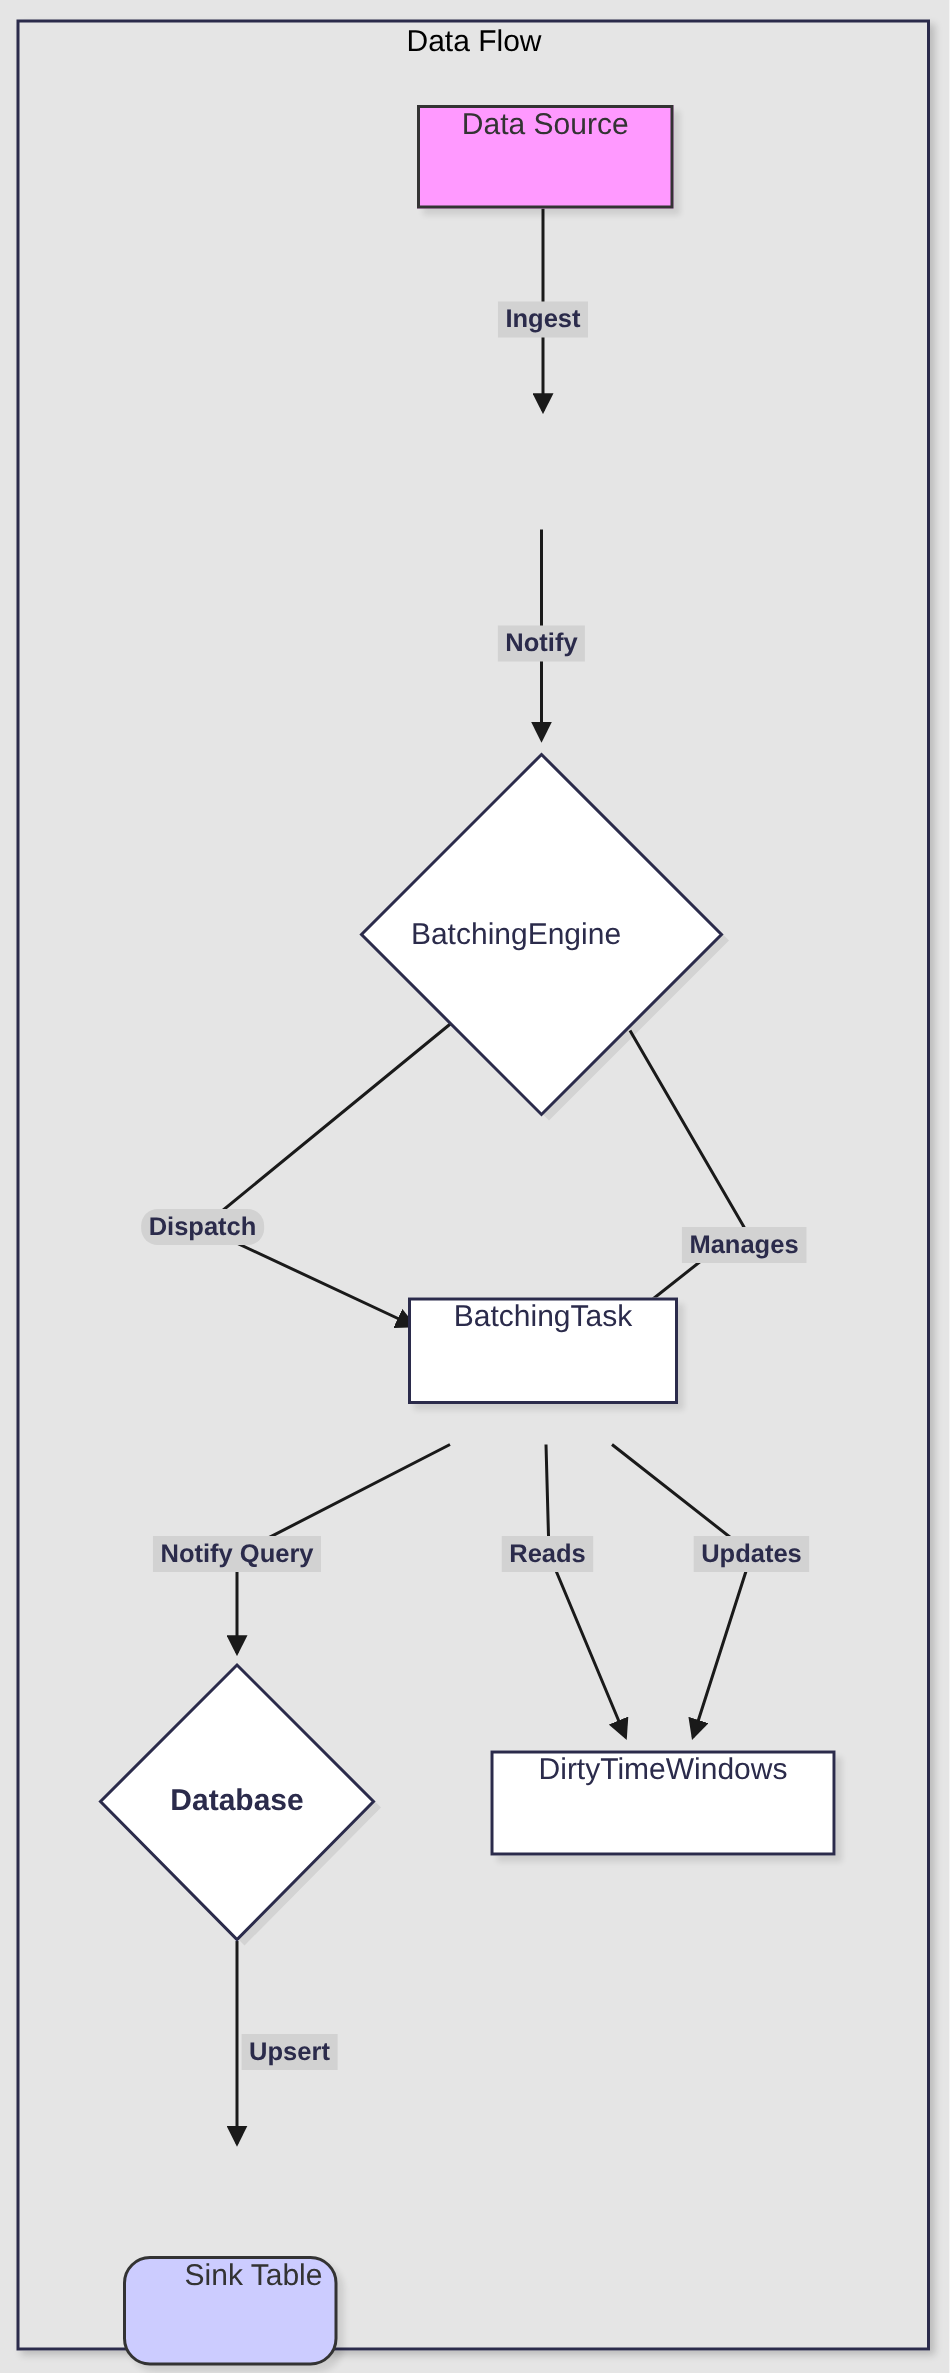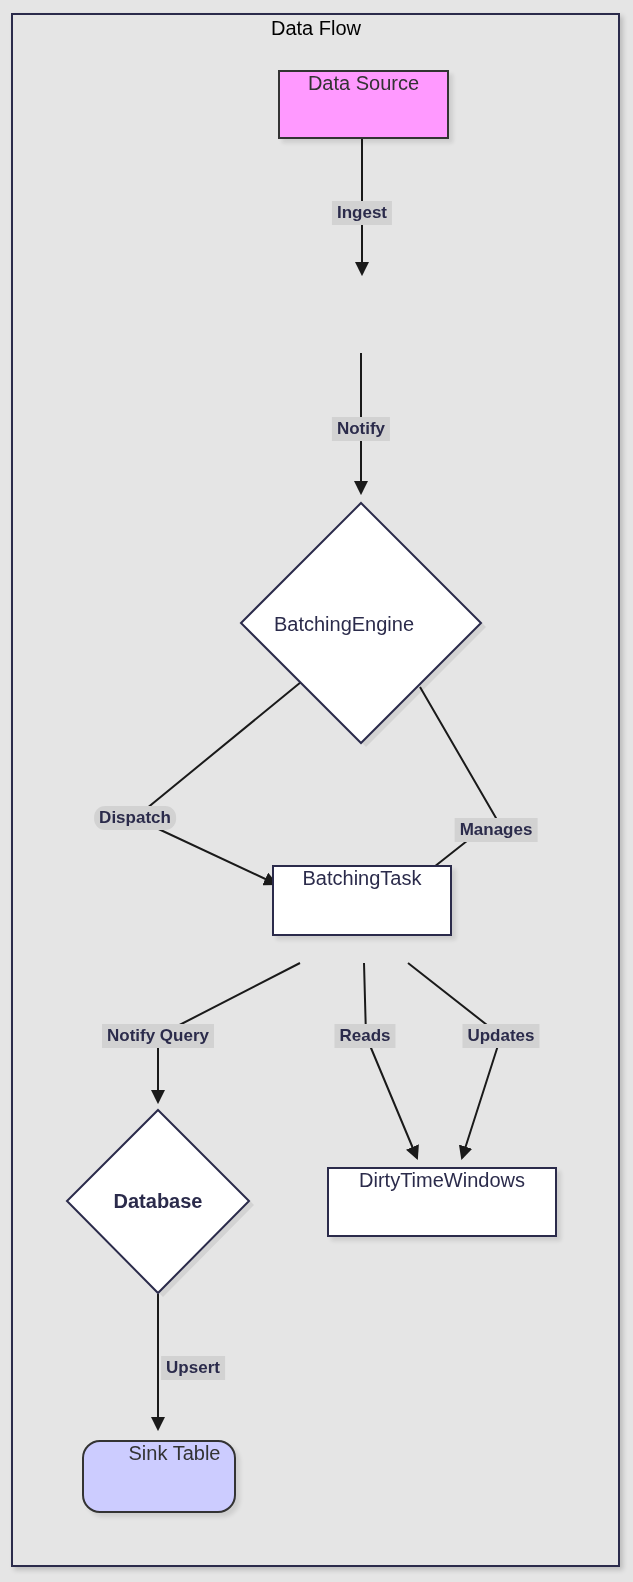--- a/index.html
+++ b/index.html
@@ -52,21 +52,21 @@
     white-space: nowrap;
     box-shadow: 4px 4px 4px rgba(0,0,0,0.10);
   }
   .node.rounded { border-radius: 16px; }
   .node.styled { border-color: var(--styled-stroke); color: var(--styled-text); }
 
   #node-data-source        { left: 278px; top: 70px;   width: 171px; height: 69px; background: var(--data-source-fill); }
   #node-source-table       { left: 270px; top: 285px;  width: 178px; height: 66px; }
   #node-batching-task      { left: 272px; top: 865px;  width: 180px; height: 71px; }
   #node-dirty-time-windows { left: 327px; top: 1167px; width: 230px; height: 70px; }
-  #node-sink-table         { left: 82px;  top: 1440px; width: 154px; height: 73px; background: var(--sink-table-fill); border-radius: 18px; padding-left: 31px; }
+  #node-sink-table         { left: 82px;  top: 1504px; width: 143px; height: 73px; background: var(--sink-table-fill); border-radius: 18px; padding-left: 31px; }
 
   .diamond-label {
     position: absolute;
     transform: translate(-50%,-50%);
     color: var(--node-text);
     font-size: 20px;
     white-space: nowrap;
   }
   #label-batching-engine { left: 344px; top: 624px; }
   #label-database        { left: 158px; top: 1201px; font-weight: bold; }

